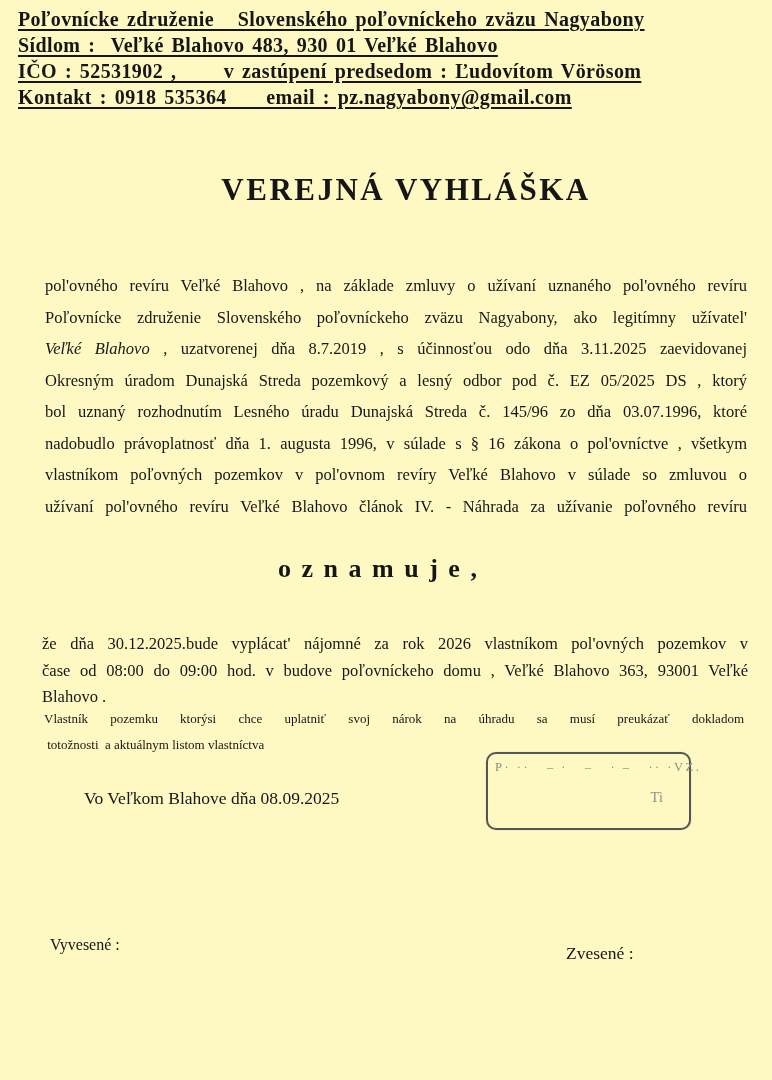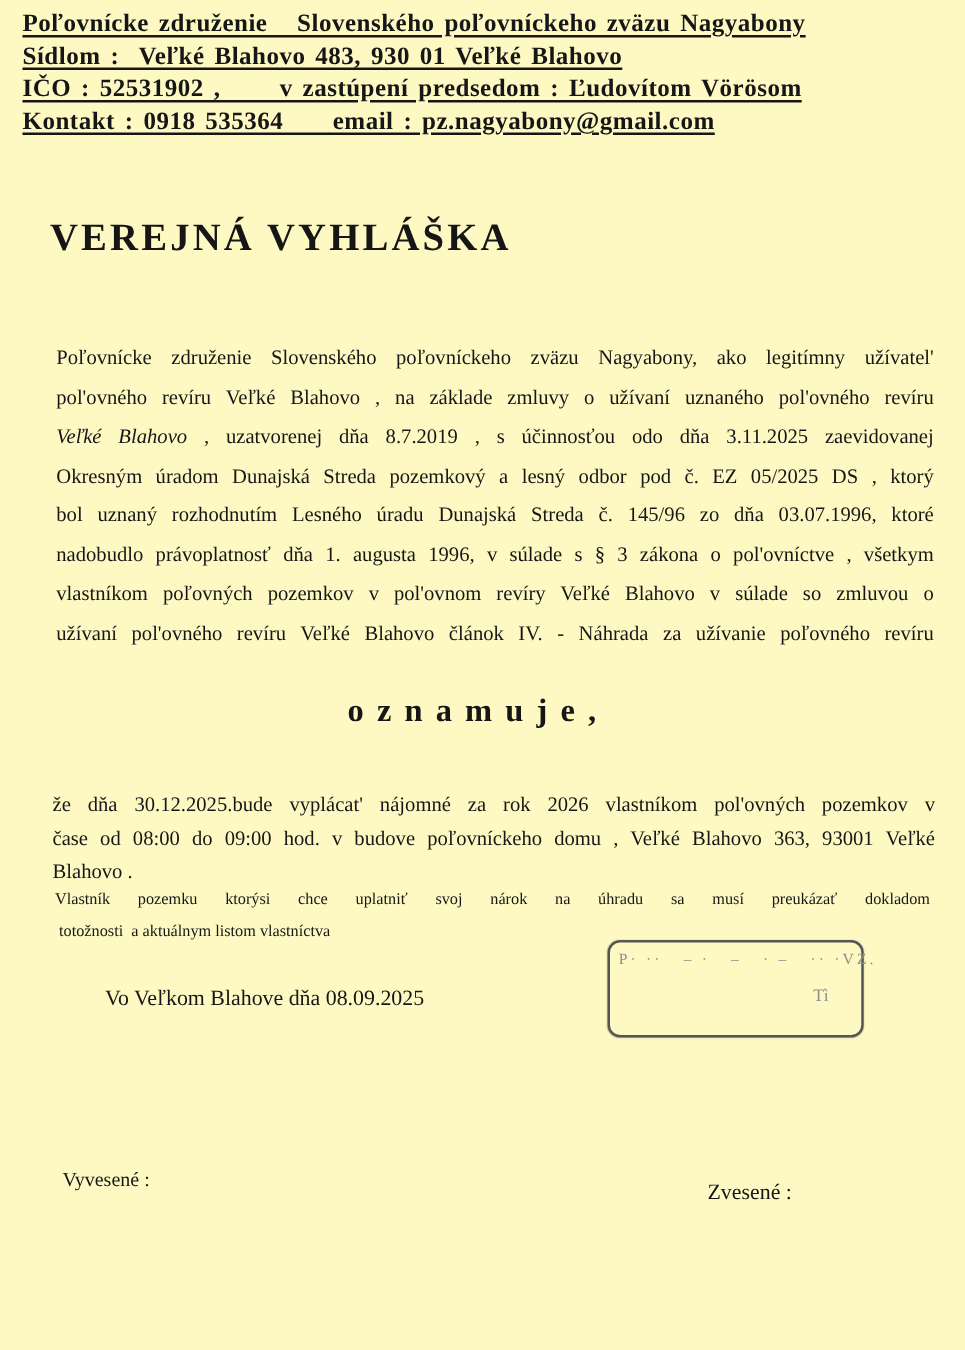--- a/index.html
+++ b/index.html
@@ -36,20 +36,21 @@
     text-decoration-thickness: 2px;
     text-underline-offset: 3px;
   }
 
   
   .title {
     position: absolute;
     top: 172px;
     left: 0;
     width: 772px;
+    text-align: center;
     text-indent: 40px;
     font-weight: bold;
     font-size: 31px;
     letter-spacing: 2.5px;
   }
 
   
   .p1 {
     position: absolute;
     left: 45px;
@@ -162,26 +163,26 @@
   <div class="hdr">
     <div class="hdr-line">Poľovnícke združenie   Slovenského poľovníckeho zväzu Nagyabony</div>
     <div class="hdr-line">Sídlom :  Veľké Blahovo 483, 930 01 Veľké Blahovo</div>
     <div class="hdr-line">IČO : 52531902 ,      v zastúpení predsedom : Ľudovítom Vörösom</div>
     <div class="hdr-line">Kontakt : 0918 535364     email : pz.nagyabony@gmail.com</div>
   </div>
 
   <div class="title">VEREJNÁ VYHLÁŠKA</div>
 
   <div class="p1">
+    <div class="jline">pol'ovného revíru Veľké Blahovo , na základe zmluvy o užívaní uznaného pol'ovného revíru</div>
     <div class="jline">Poľovnícke združenie  Slovenského poľovníckeho zväzu Nagyabony, ako legitímny užívatel'</div>
-    <div class="jline">pol'ovného revíru Veľké Blahovo , na základe zmluvy o užívaní uznaného pol'ovného revíru</div>
     <div class="jline"><i>Veľké Blahovo</i><span> , uzatvorenej dňa 8.7.2019 , s účinnosťou odo dňa 3.11.2025 zaevidovanej</span></div>
     <div class="jline">Okresným úradom  Dunajská Streda pozemkový a lesný odbor pod  č. EZ 05/2025 DS , ktorý</div>
     <div class="jline">bol uznaný rozhodnutím Lesného úradu Dunajská Streda č. 145/96 zo dňa 03.07.1996, ktoré</div>
-    <div class="jline">nadobudlo právoplatnosť dňa 1. augusta 1996, v súlade s § 3 zákona o pol'ovníctve , všetkym</div>
+    <div class="jline">nadobudlo právoplatnosť dňa 1. augusta 1996, v súlade s § 16 zákona o pol'ovníctve , všetkym</div>
     <div class="jline">vlastníkom poľovných pozemkov v pol'ovnom revíry Veľké Blahovo  v súlade so zmluvou o</div>
     <div class="jline">užívaní pol'ovného revíru Veľké Blahovo článok IV. - Náhrada za užívanie poľovného revíru</div>
   </div>
 
   <div class="announce">o z n a m u j e ,</div>
 
   <div class="p2">
     <div class="jline">že dňa 30.12.2025.bude vyplácat' nájomné za rok 2026 vlastníkom pol'ovných pozemkov v</div>
     <div class="jline">čase od 08:00 do 09:00  hod. v budove poľovníckeho domu , Veľké Blahovo 363, 93001 Veľké</div>
     <div class="pline">Blahovo .</div>

